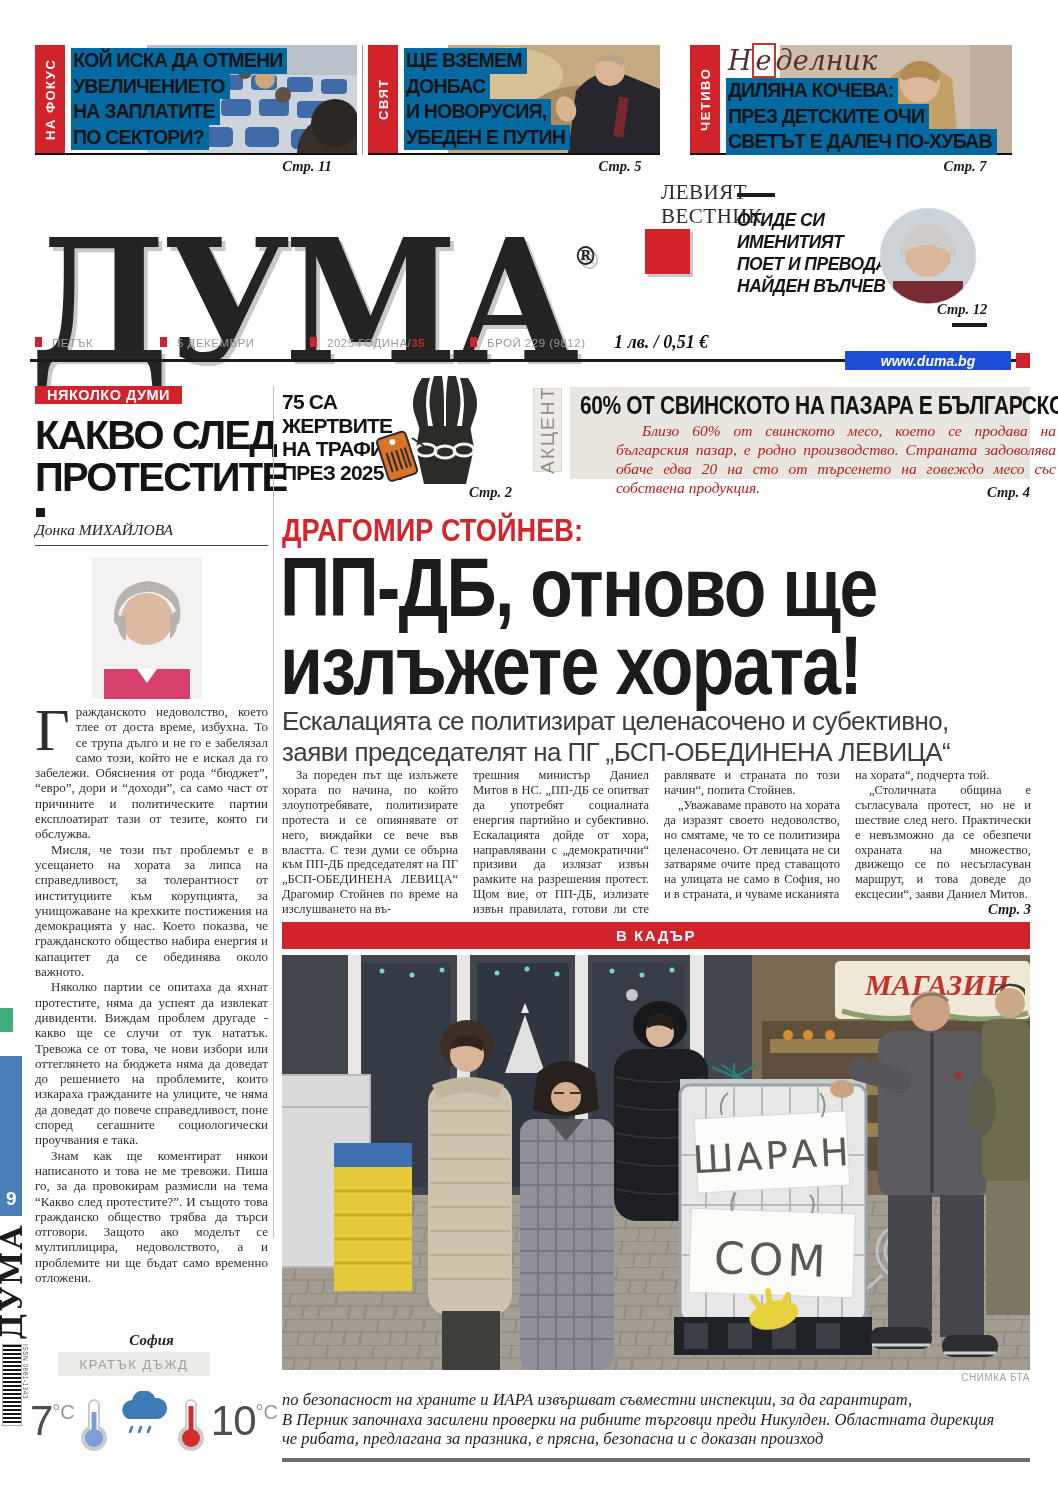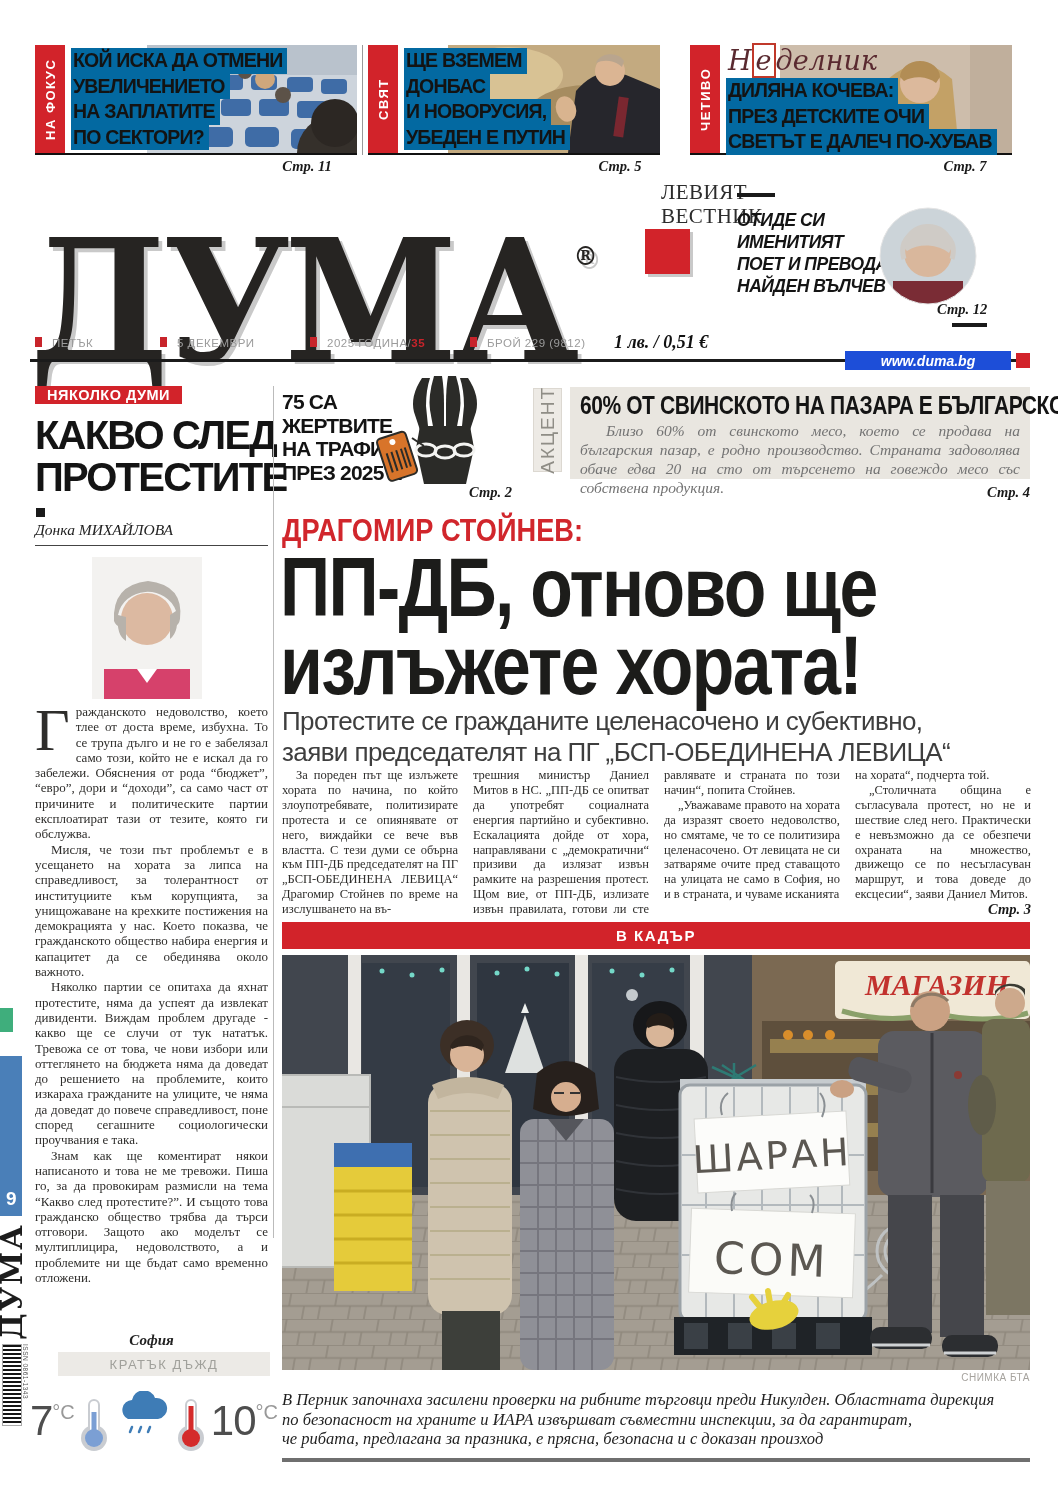--- a/index.html
+++ b/index.html
@@ -38,21 +38,21 @@
   .serif-body { font-family:"Liberation Serif",serif; font-size:13px; line-height:15.3px; text-align:justify; color:#2e2d2b; }
   .serif-body p { text-indent:16px; }
   .serif-body p.first { text-indent:0; }
   .dropcap { float:left; font-family:"Liberation Serif",serif; font-size:60px; line-height:48px; padding:2px 6px 0 0; color:#2e2d2b; }
 
   
   .traffic-line { font-weight:bold; font-size:21px; letter-spacing:-0.8px; line-height:23.5px; color:#131313; }
   .accent-box { background:#edeae5; border:1px solid #dcd8d1; display:flex; align-items:center; justify-content:center; }
   .accent-box span { writing-mode:vertical-rl; transform:rotate(180deg); color:#8f8d86; font-size:19px; letter-spacing:2px; }
   .pork-box { background:#e9e6e0; }
-  .pork-text { font-family:"Liberation Serif",serif; font-style:italic; font-size:15.5px; line-height:19px; text-align:justify; color:#737373; }
+  .pork-text { font-family:"Liberation Serif",serif; font-style:italic; font-size:15.5px; line-height:19px; text-align:justify; color:#b91c1c;margin-left:36px; }
   .pork-text p { text-indent:26px; }
 
   
   .kicker { color:#d1262c; font-weight:bold; }
   .h1line { font-weight:bold; color:#1c1c1a; }
   .subhead { color:#3e3e3e; font-size:26px; letter-spacing:-0.6px; line-height:31px; }
   .lead-col { position:absolute; top:768px; width:176px; font-family:"Liberation Serif",serif; font-size:12.5px; line-height:14.9px; text-align:justify; color:#2e2d2b; }
   .lead-col p { text-indent:14px; }
   .lead-col p.cont { text-indent:0; }
   .redbar { background:#d2232a; display:flex; align-items:center; justify-content:center; }
@@ -314,21 +314,21 @@
       </div>
   </div>
   <div class="abs pageref" style="left:950px;top:484px;width:80px;text-align:right;">Стр. 4</div>
 
   <span class="abs sx kicker" style="left:282px;top:512px;font-size:32px;transform:scaleX(0.85);">ДРАГОМИР СТОЙНЕВ:</span>
   <div class="abs" style="left:280px;top:548px;">
     <div><span class="sx h1line" style="font-size:84px;line-height:78px;transform:scaleX(0.83);letter-spacing:-2px;">ПП-ДБ, отново ще</span></div>
     <div><span class="sx h1line" style="font-size:84px;line-height:78px;transform:scaleX(0.83);letter-spacing:-2px;">излъжете хората!</span></div>
   </div>
   <div class="abs subhead" style="left:282px;top:706px;">
-    <div>Протестите се гражданите целенасочено и субективно,</div>
+    <div>Ескалацията се политизират целенасочено и субективно,</div>
     <div>заяви председателят на ПГ „БСП-ОБЕДИНЕНА ЛЕВИЦА“</div>
   </div>
 
   <div class="lead-col" style="left:282px;">
     <p>За пореден път ще излъжете хората по начина, по който злоупотребявате, политизирате протеста и се опиянявате от него, виждайки се вече във властта. С тези думи се обърна към ПП-ДБ председателят на ПГ „БСП-ОБЕДИНЕНА ЛЕВИЦА“ Драгомир Стойнев по време на изслушването на въ-</p>
   </div>
   <div class="lead-col" style="left:473px;">
     <p class="cont">трешния министър Даниел Митов в НС. „ПП-ДБ се опитват да употребят социалната енергия партийно и субективно. Ескалацията дойде от хора, направлявани с „демократични“ призиви да излязат извън рамките на разрешения протест. Щом вие, от ПП-ДБ, излизате извън правилата, готови ли сте да уп-</p>
   </div>
   <div class="lead-col" style="left:664px;">
@@ -497,28 +497,28 @@
       <circle cx="728" cy="48" r="15" fill="#cda98c"></circle>
       <path d="M713 44 a15 12 0 0 1 30 -2 l0 -8 a18 14 0 0 0 -30 2 Z" fill="#3b3b33"></path>
       <rect x="700" y="64" width="48" height="164" rx="12" fill="#6e6a4e"></rect>
       <rect x="704" y="226" width="44" height="134" fill="#7c7663"></rect>
       <ellipse cx="700" cy="150" rx="14" ry="30" fill="#5f5c49"></ellipse>
     </g>
   </svg>
 
   <div class="abs credit" style="left:830px;top:1372px;width:200px;">СНИМКА БТА</div>
   <div class="abs caption" style="left:282px;top:1390px;width:748px;">
+    <div>по безопасност на храните и ИАРА извършват съвместни инспекции, за да гарантират,</div>
     <div>В Перник започнаха засилени проверки на рибните търговци преди Никулден. Областната дирекция</div>
-    <div>по безопасност на храните и ИАРА извършват съвместни инспекции, за да гарантират,</div>
     <div>че рибата, предлагана за празника, е прясна, безопасна и с доказан произход</div>
   </div>
   <div class="abs bot-rule" style="left:282px;top:1458px;width:748px;height:4px;"></div>
 
   <div class="abs city" style="left:35px;top:1332px;width:233px;">София</div>
-  <div class="abs cond-bar" style="left:58px;top:1352px;width:212px;height:24px;">
+  <div class="abs cond-bar" style="left:58px;top:1352px;width:152px;height:24px;">
     <span class="cond-text">КРАТЪК ДЪЖД</span>
   </div>
   <div class="abs" style="left:30px;top:1390px;width:248px;display:flex;align-items:center;justify-content:space-between;">
     <div class="temp"><span>7</span><span class="unit">°C</span></div>
     <svg width="28" height="56" viewBox="0 0 28 56" style="margin-top:6px;">
       <circle cx="14" cy="42" r="13" fill="#c9ccd1"></circle>
       <rect x="9" y="4" width="10" height="34" rx="5" fill="#fff" stroke="#c9ccd1" stroke-width="2"></rect>
       <rect x="11.5" y="16" width="5" height="22" fill="#7b9fd4"></rect>
       <circle cx="14" cy="42" r="9" fill="#7b9fd4"></circle>
     </svg>

